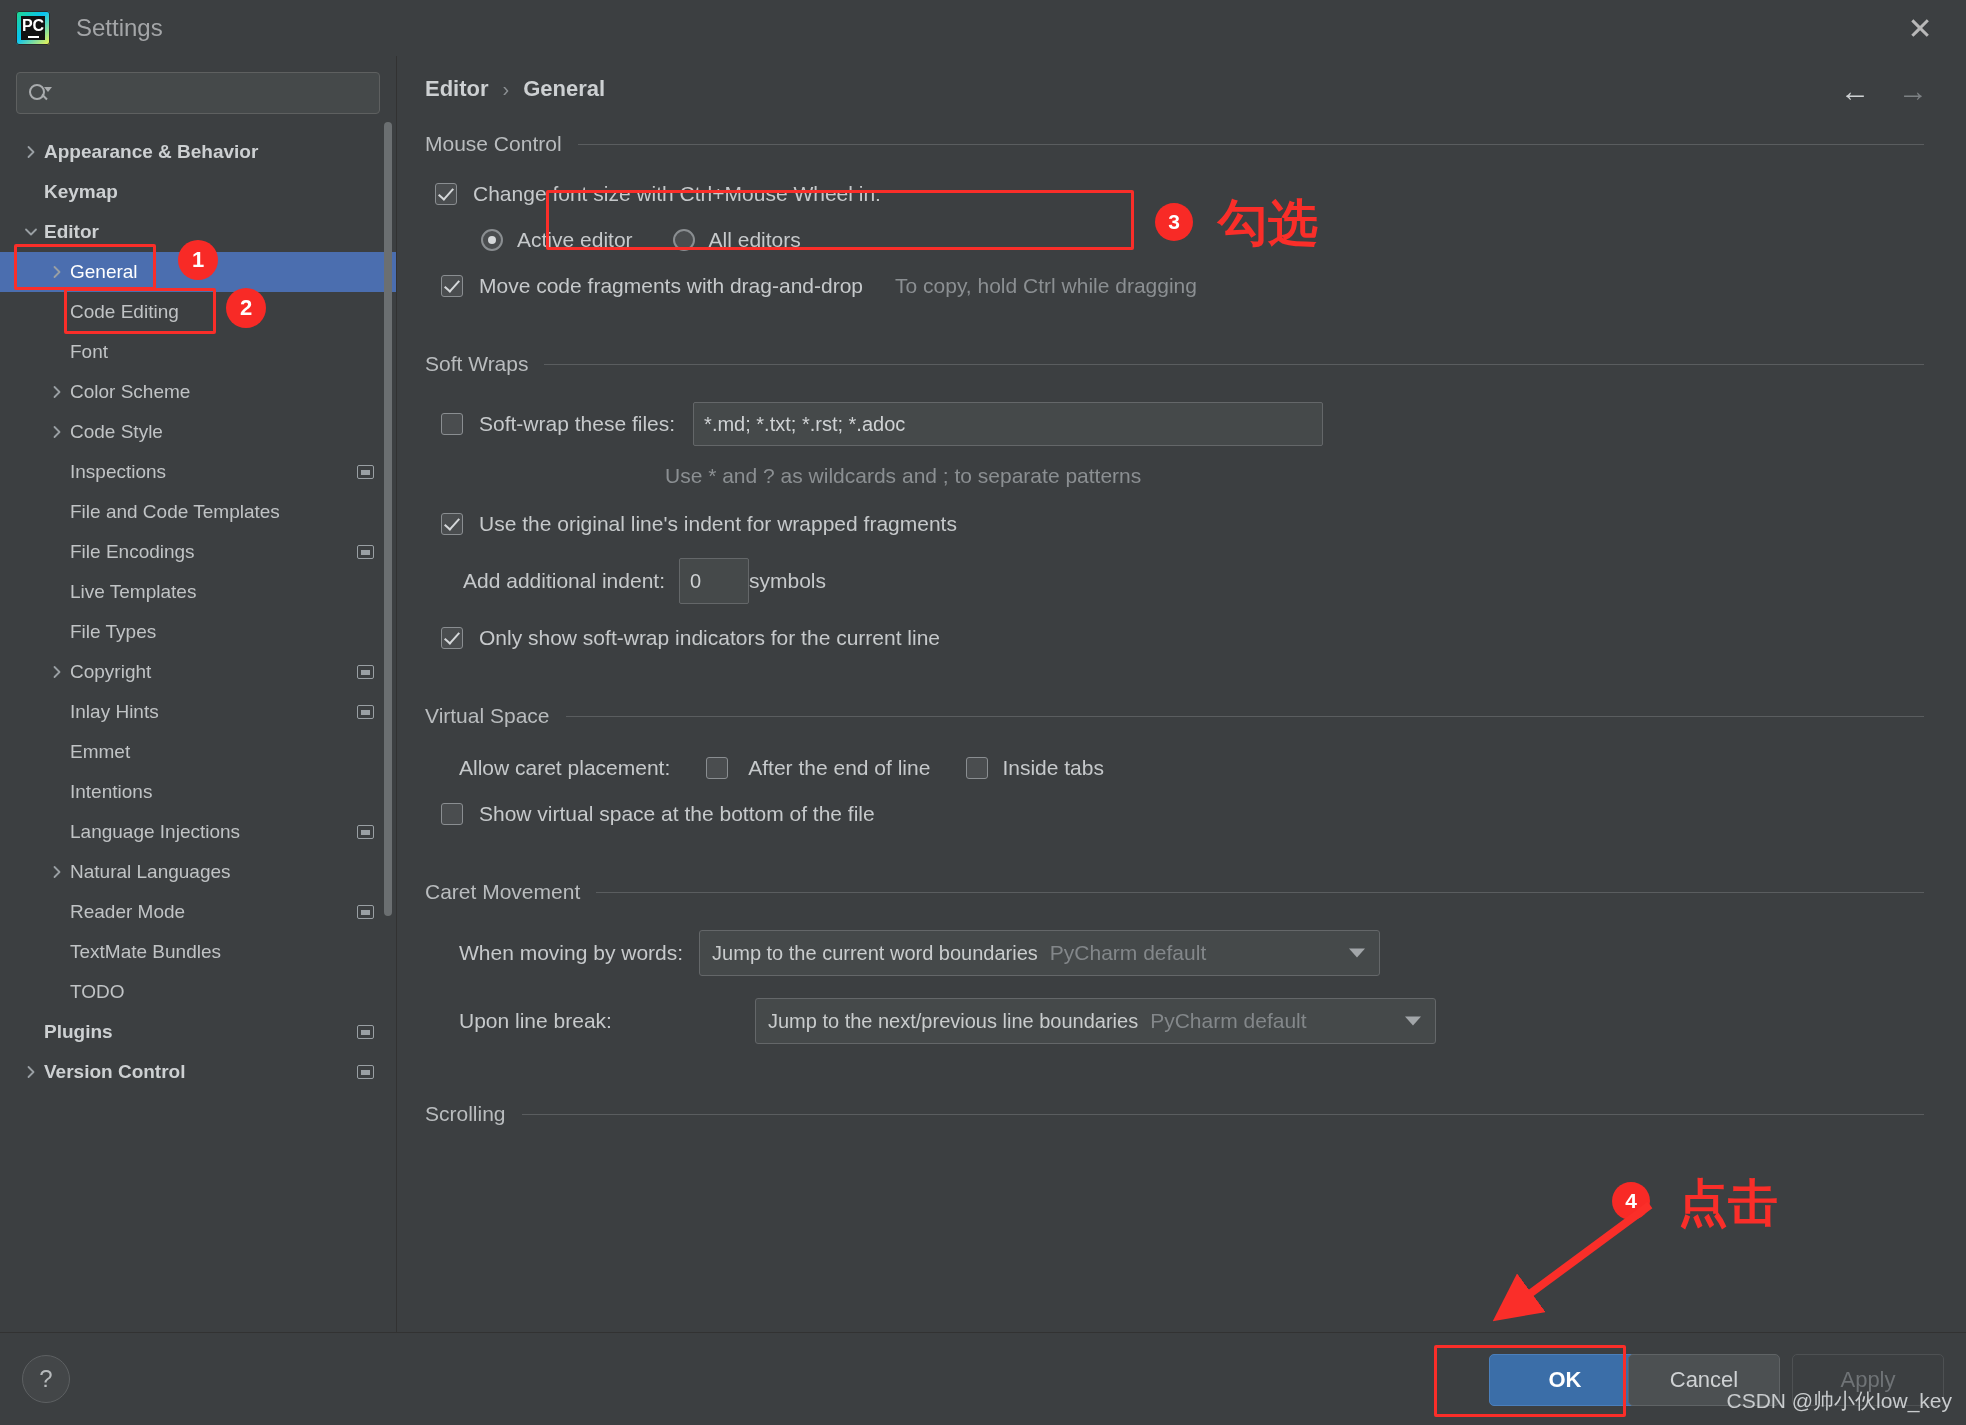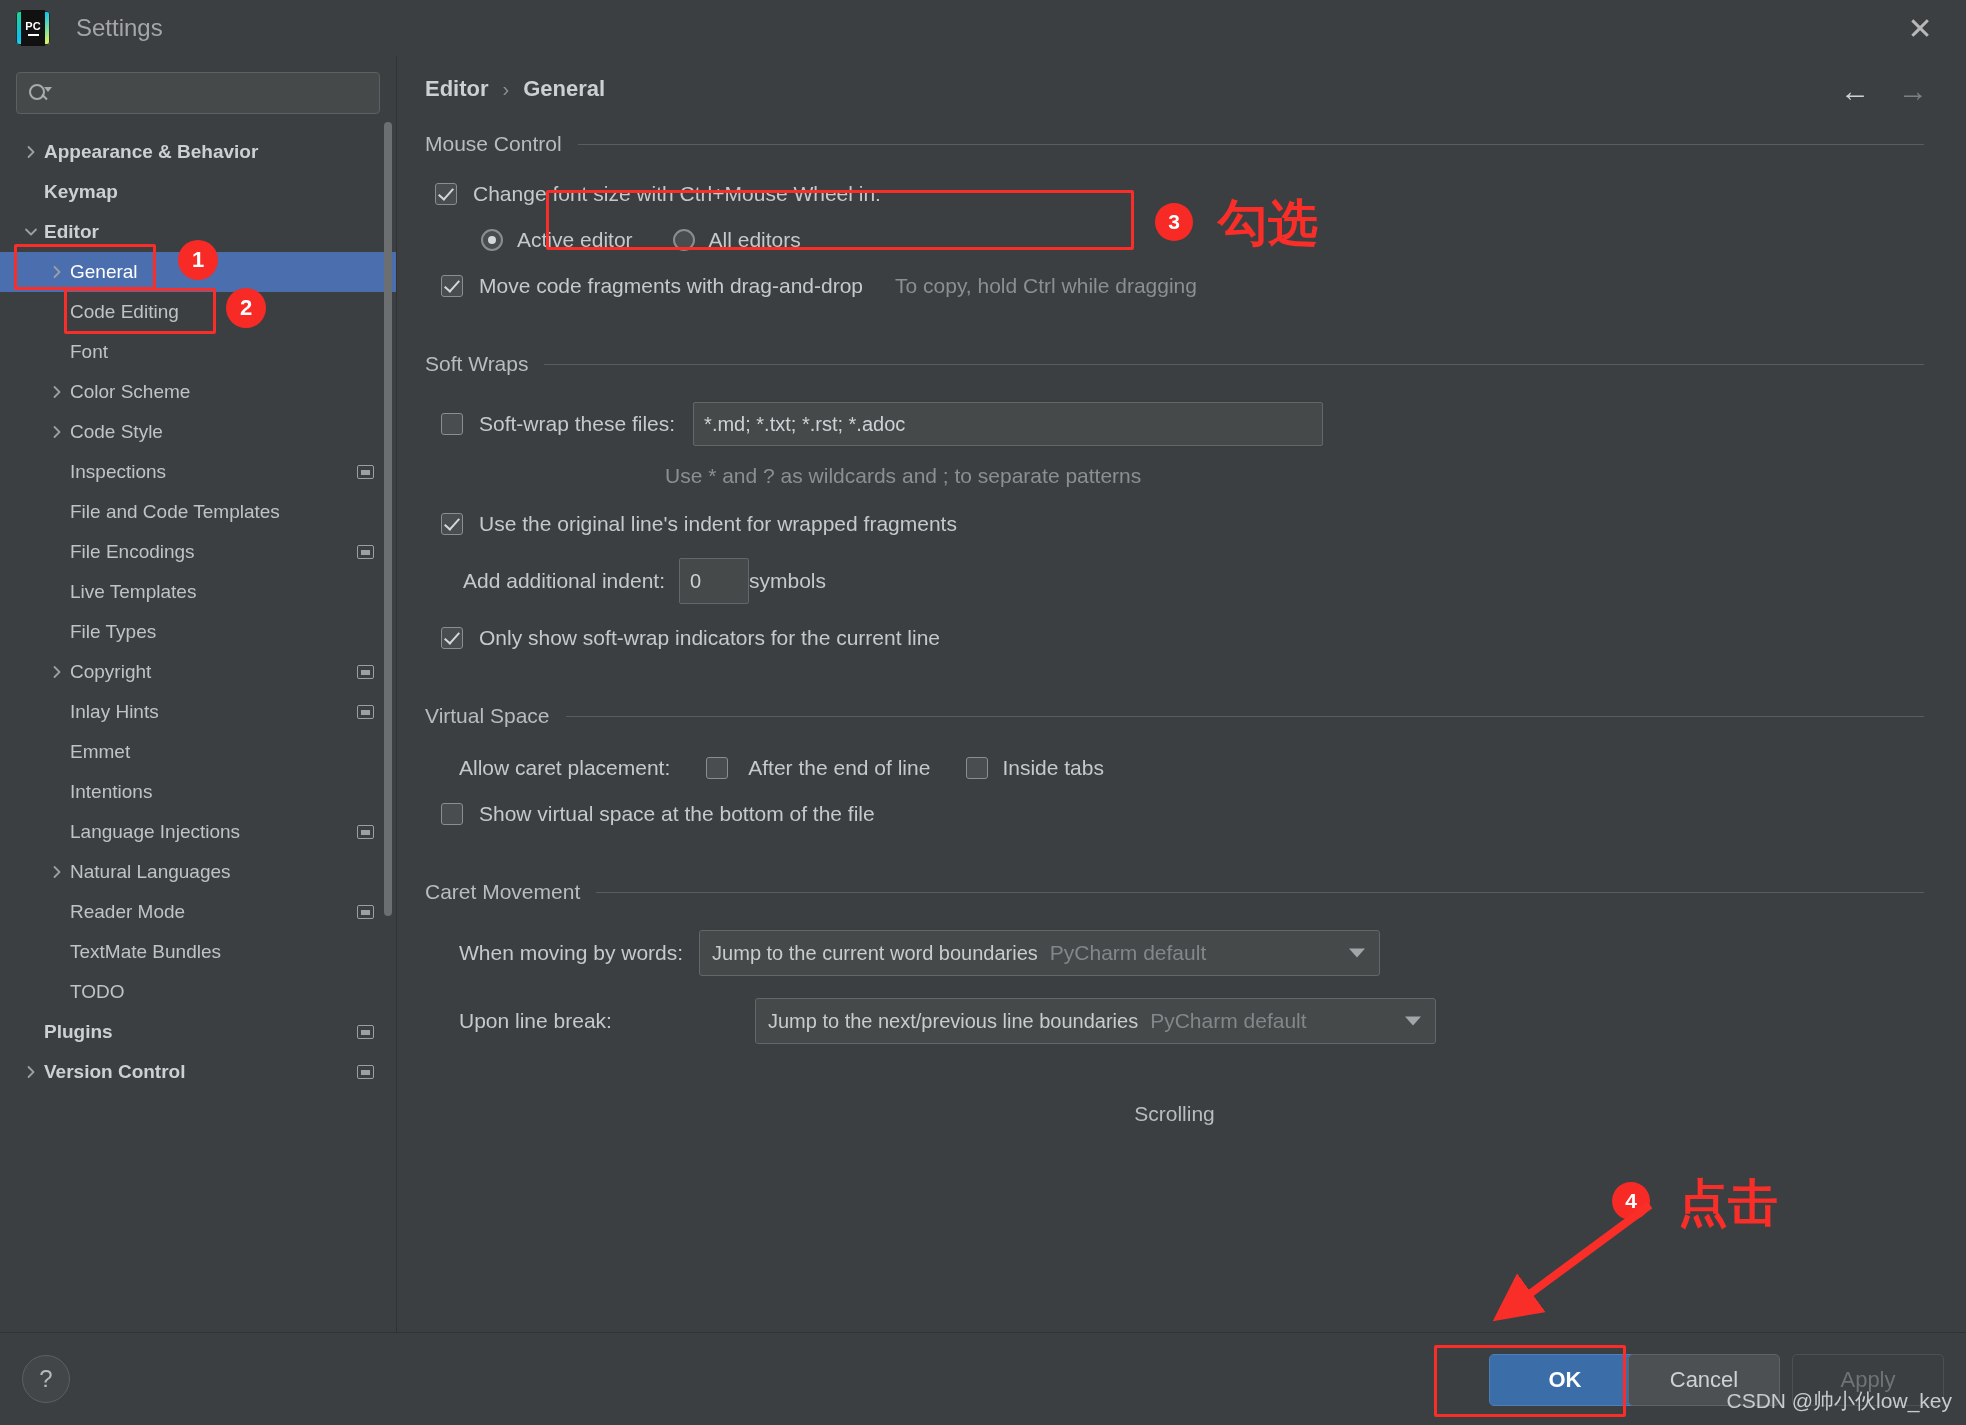--- a/index.html
+++ b/index.html
@@ -22,22 +22,22 @@
     border-bottom: 1px solid #2b2b2b;
     display: flex; align-items: center;
   }
   .pc-logo {
     width: 34px; height: 34px; margin-left: 16px; border-radius: 3px;
     background: linear-gradient(135deg,#21d789 0%,#07c3f2 45%,#fcf84a 100%);
     display: flex; align-items: center; justify-content: center;
     box-shadow: 0 0 0 1px #2b2b2b inset;
   }
   .pc-logo .inner {
-    width: 24px; height: 36px; background: #111;
-    color: #fff; font-size: 11px; font-weight: bold;
+    width: 24px; height: 24px; background: #111;
+    color: #fff; font-size: 16px; font-weight: bold;
     display:flex; flex-direction:column; align-items:center; justify-content:center;
     line-height: 1;
   }
   .pc-logo .inner .bar { width:11px; height:2px; background:#fff; margin-top:2px;}
   .title-text {
     margin-left: 26px; font-size: 24px; color: #a4a6a8;
   }
   .close-btn {
     position: absolute; right: 24px; top: 6px;
     width: 44px; height: 44px; color: #b8b8b8;
@@ -503,21 +503,21 @@
 
       <div class="row" style="margin-top:22px; margin-left:62px;">
         <span class="lbl">Upon line break:</span>
         <span class="combo" style="margin-left:143px; width:655px;">
           <span class="val">Jump to the next/previous line boundaries</span>
           <span class="def">PyCharm default</span>
           <span class="arrow"></span>
         </span>
       </div>
 
-      <div class="section-head" style="margin-top:44px;flex-direction:column;">
+      <div class="section-head" style="margin-top:44px;">
         <span class="t">Scrolling</span>
         <span class="rule"></span>
       </div>
 
     </div>
   </div>
 
   <div class="bottombar">
     <div class="help-btn">?</div>
     <div class="btn primary" style="position:absolute; left:1489px; top:21px; width:148px;">OK</div>

